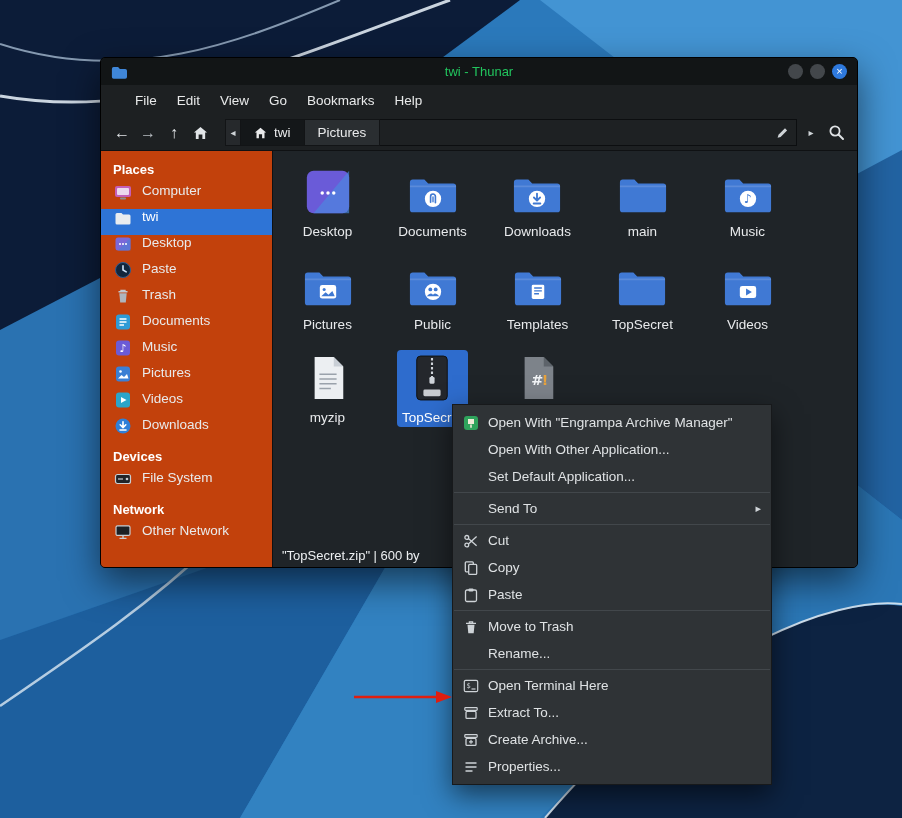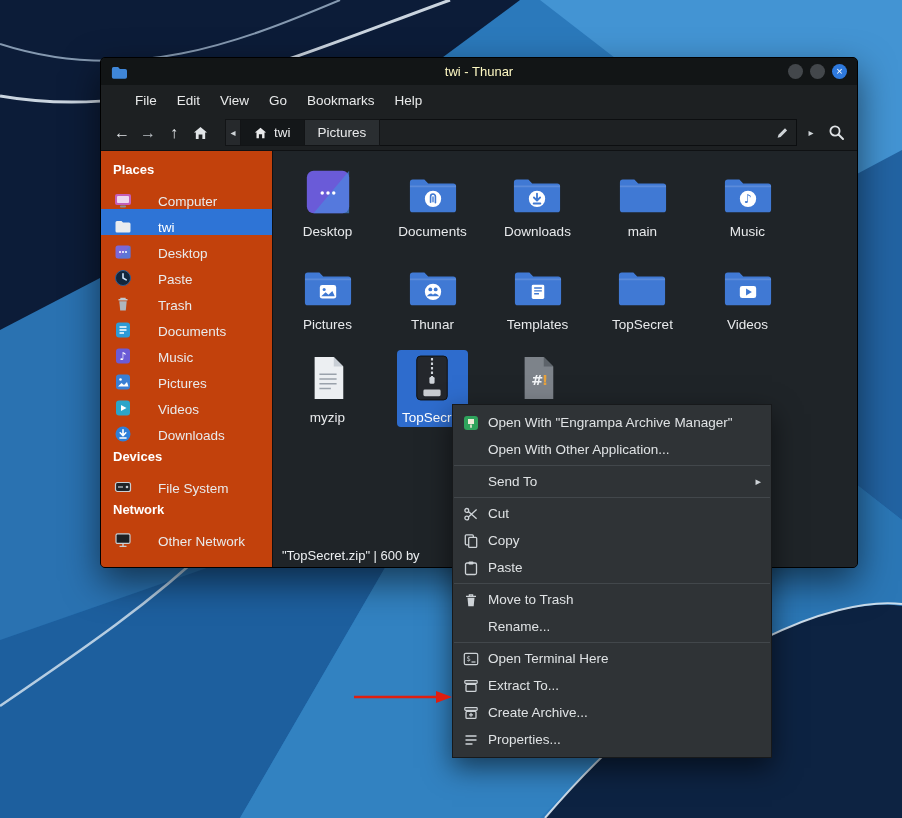--- a/index.html
+++ b/index.html
@@ -7,21 +7,21 @@
     font-family:"Liberation Sans","DejaVu Sans",sans-serif;background:#1a1a1a}
   #stage{position:relative;width:902px;height:818px;overflow:hidden;background:#2b79bb}
   #wallpaper{position:absolute;inset:0;z-index:0}
 
   
   #window{position:absolute;left:100px;top:57px;width:758px;height:511px;
     background:#1f2326;border:1px solid #000;border-radius:5px;
     box-shadow:0 14px 36px rgba(0,0,0,.55);z-index:2;display:flex;flex-direction:column;overflow:hidden}
   .titlebar{height:27px;background:#121516;display:flex;align-items:center;position:relative;flex:none}
   .tb-appicon{margin-left:10px;display:flex}
-  .tb-title{position:absolute;left:0;right:0;text-align:center;font-size:13px;color:#fef9c3;pointer-events:none}
+  .tb-title{position:absolute;left:0;right:0;text-align:center;font-size:13px;color:#22c55e;pointer-events:none}
   .tb-btns{margin-left:auto;display:flex;gap:7px;margin-right:10px;z-index:1}
   .wbtn{width:15px;height:15px;border-radius:50%;background:#43474b;display:flex;
     align-items:center;justify-content:center;font-size:11px;line-height:1;color:#fff}
   .wbtn.close{background:#2e79dd}
   .menubar{height:30px;background:#1d2022;display:flex;align-items:center;padding-left:24px;flex:none}
   .mb-item{padding:0 10px;font-size:13.5px;color:#e8e9ea;height:100%;display:flex;align-items:center}
   .toolbar{height:36px;background:#1d2022;border-bottom:1px solid #0f1113;display:flex;
     align-items:center;padding:0 8px;flex:none}
   .nav-btn{width:26px;height:28px;display:flex;align-items:center;justify-content:center;
     color:#e2e5e8;font-size:16px;border-radius:3px;flex:none}
@@ -33,21 +33,21 @@
   .crumb.active{background:#141719}
   .pathfield{flex:1;height:27px;background:#1e2123;border:1px solid #0c0e10;border-left:none;
     display:flex;align-items:center;justify-content:flex-end;padding:0 7px}
   .chev-btn{width:16px;height:27px;display:flex;align-items:center;justify-content:center;
     color:#cfd4d8;font-size:10px;flex:none;margin:0 4px 0 6px}
   .search-btn{width:26px;height:28px;display:flex;align-items:center;justify-content:center;flex:none}
 
   .wbody{flex:1;display:flex;min-height:0}
   .sidebar{width:172px;background:#c2410c;border-right:1px solid #0f1113;padding-top:5px;overflow:hidden;flex:none}
   .sb-header{font-size:13px;font-weight:bold;color:#ffffff;padding:6px 12px 4px;height:27px}
-  .sb-item{height:26px;display:flex;align-items:flex-end;gap:26px;padding-left:13px;font-size:13.5px;color:#e9eaeb}
+  .sb-item{height:26px;display:flex;align-items:flex-start;gap:10px;padding-left:13px;font-size:13.5px;color:#e9eaeb}
   .sb-item.sel{background:#2e74d6;color:#fff}
   .si-box{width:18px;height:18px;display:flex;align-items:center;justify-content:center;flex:none}
 
   .main{flex:1;display:flex;flex-direction:column;background:#1f2428;min-width:0}
   .files{flex:1;padding:13px 0 0 2px;display:grid;grid-template-columns:repeat(5,105px);
     grid-auto-rows:max-content;row-gap:16px;align-content:start}
   .file{width:105px;display:flex;justify-content:center}
   .fwrap{display:flex;flex-direction:column;align-items:center;padding:4px 5px 2px;border-radius:4px;max-width:100px}
   .fwrap.sel{background:#2e6ccd}
   .ibox{height:52px;display:flex;align-items:flex-end;justify-content:center}
@@ -350,21 +350,21 @@
                 <div class="ibox">
                   <span class="fi-box"><svg width="50" height="42" viewBox="0 0 52 42">
                       <path d="M2 8 a3 3 0 0 1 3-3 h12 l4 4 h26 a3 3 0 0 1 3 3 v24 a3 3 0 0 1-3 3 H5 a3 3 0 0 1-3-3 Z" fill="#4079d4"></path>
                       <path d="M2 11 h48 v2 H2 Z" fill="#ffffff" opacity="0.14"></path>
                       <circle cx="26" cy="25" r="8.5" fill="#fff"></circle>
                       <circle cx="23.2" cy="22.5" r="2" fill="#3e78d2"></circle>
                       <circle cx="28.8" cy="22.5" r="2" fill="#3e78d2"></circle>
                       <path d="M19.5 29.5 q3.7-4.5 6.5-1.5 q2.8-3 6.5 1.5 z" fill="#3e78d2"></path>
                     </svg></span>
                 </div>
-                <div class="flabel">Thunar</div>
+                <div class="flabel">Public</div>
               </div>
             </div>
             <div class="file">
               <div class="fwrap">
                 <div class="ibox">
                   <span class="fi-box"><svg width="50" height="42" viewBox="0 0 52 42">
                       <path d="M2 8 a3 3 0 0 1 3-3 h12 l4 4 h26 a3 3 0 0 1 3 3 v24 a3 3 0 0 1-3 3 H5 a3 3 0 0 1-3-3 Z" fill="#4079d4"></path>
                       <path d="M2 11 h48 v2 H2 Z" fill="#ffffff" opacity="0.14"></path>
                       <rect x="19.5" y="17.5" width="13" height="15" rx="1.5" fill="#fff"></rect>
                       <path d="M22 21 h8 M22 24 h8 M22 27 h5" stroke="#3e78d2" stroke-width="1.4"></path>
@@ -449,20 +449,24 @@
             <rect x="5" y="4" width="6" height="5" fill="#f0ead8"></rect>
             <path d="M8 9.5 v3.2" stroke="#f0ead8" stroke-width="1.6"></path>
           </svg>
         </span>
         <span>Open With "Engrampa Archive Manager"</span>
       </div>
       <div class="ctx-item">
         <span class="mi"></span>
         <span>Open With Other Application...</span>
       </div>
+      <div class="ctx-item">
+        <span class="mi"></span>
+        <span>Set Default Application...</span>
+      </div>
       <div class="ctx-sep"></div>
       <div class="ctx-item">
         <span class="mi"></span>
         <span>Send To</span>
         <span class="sub-arrow">▸</span>
       </div>
       <div class="ctx-sep"></div>
       <div class="ctx-item">
         <span class="mi">
           <svg width="16" height="16" viewBox="0 0 16 16">

